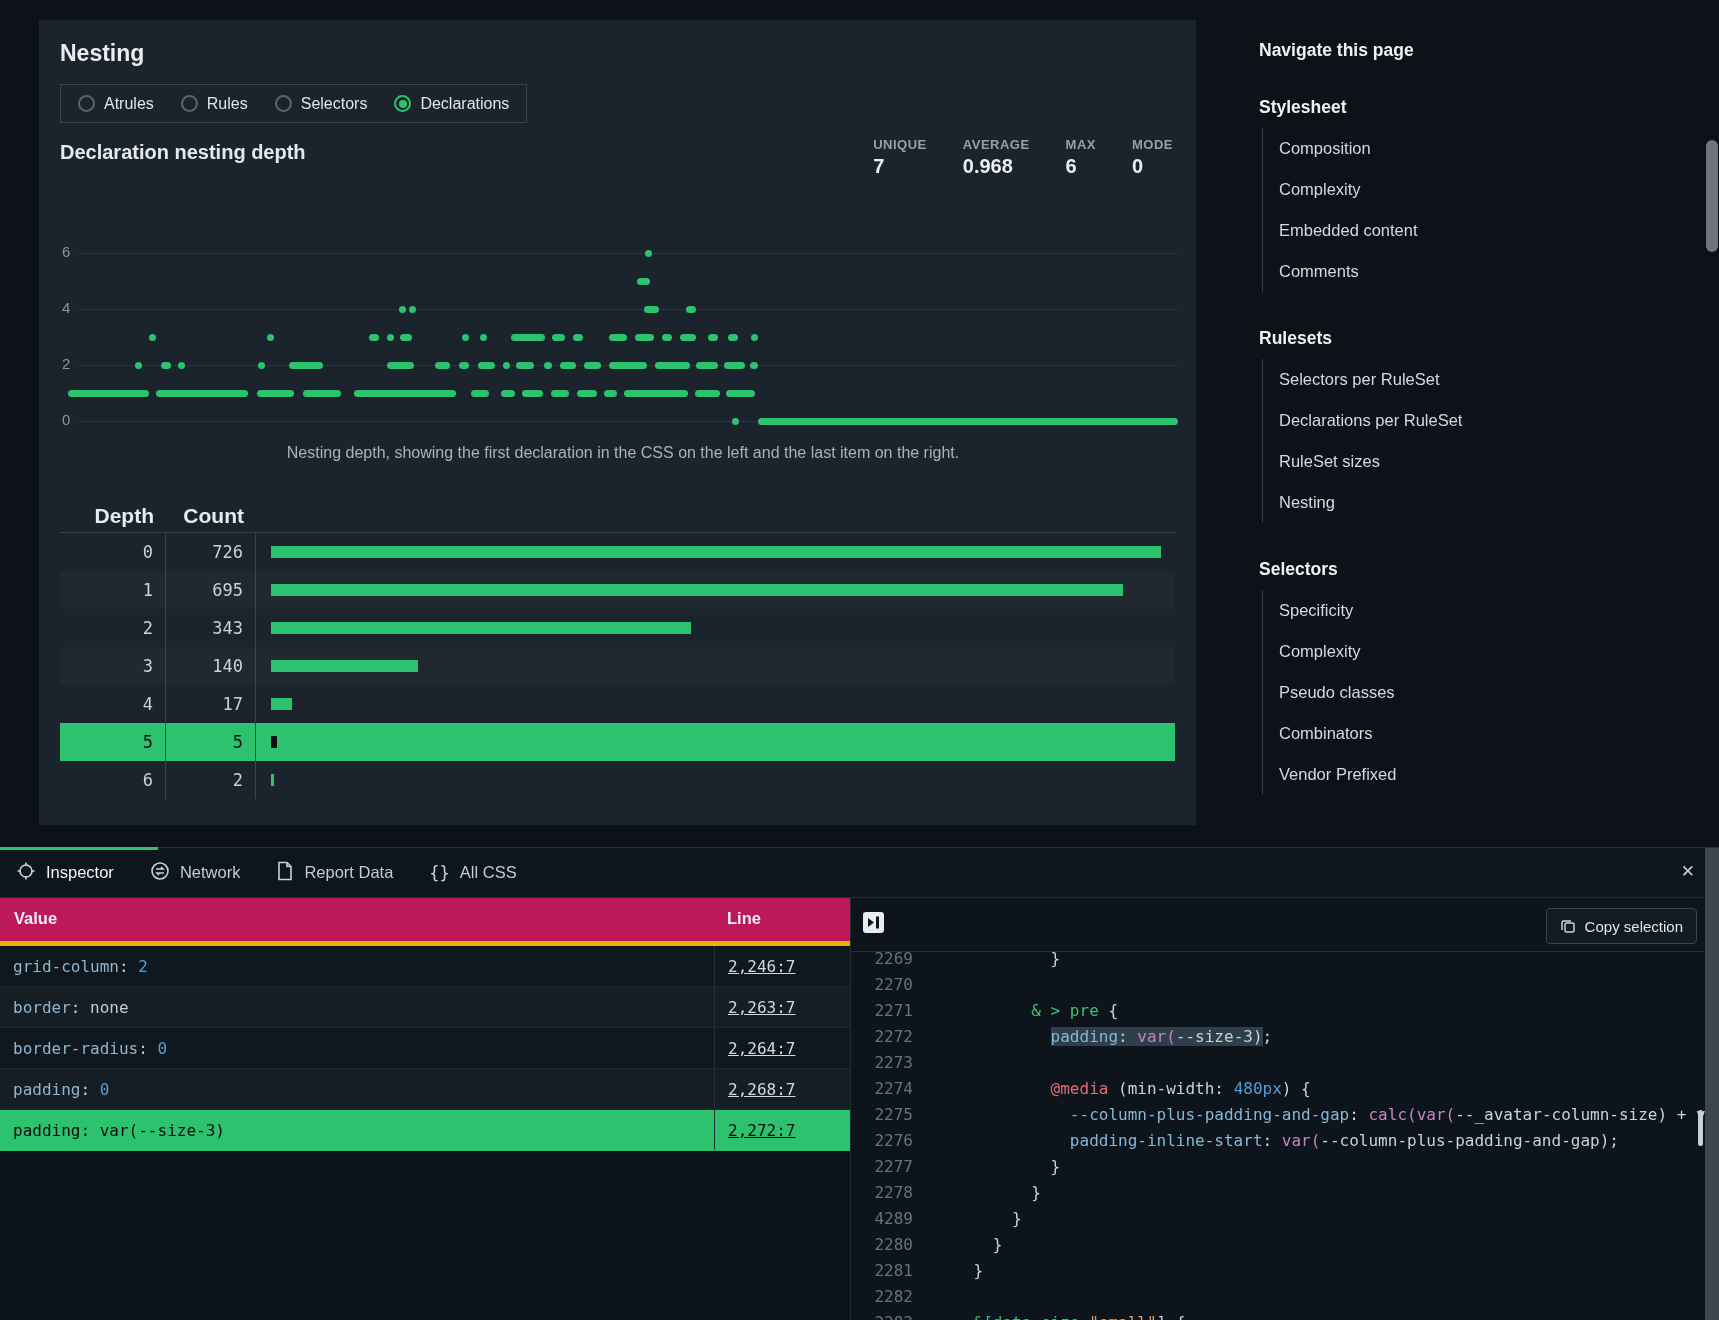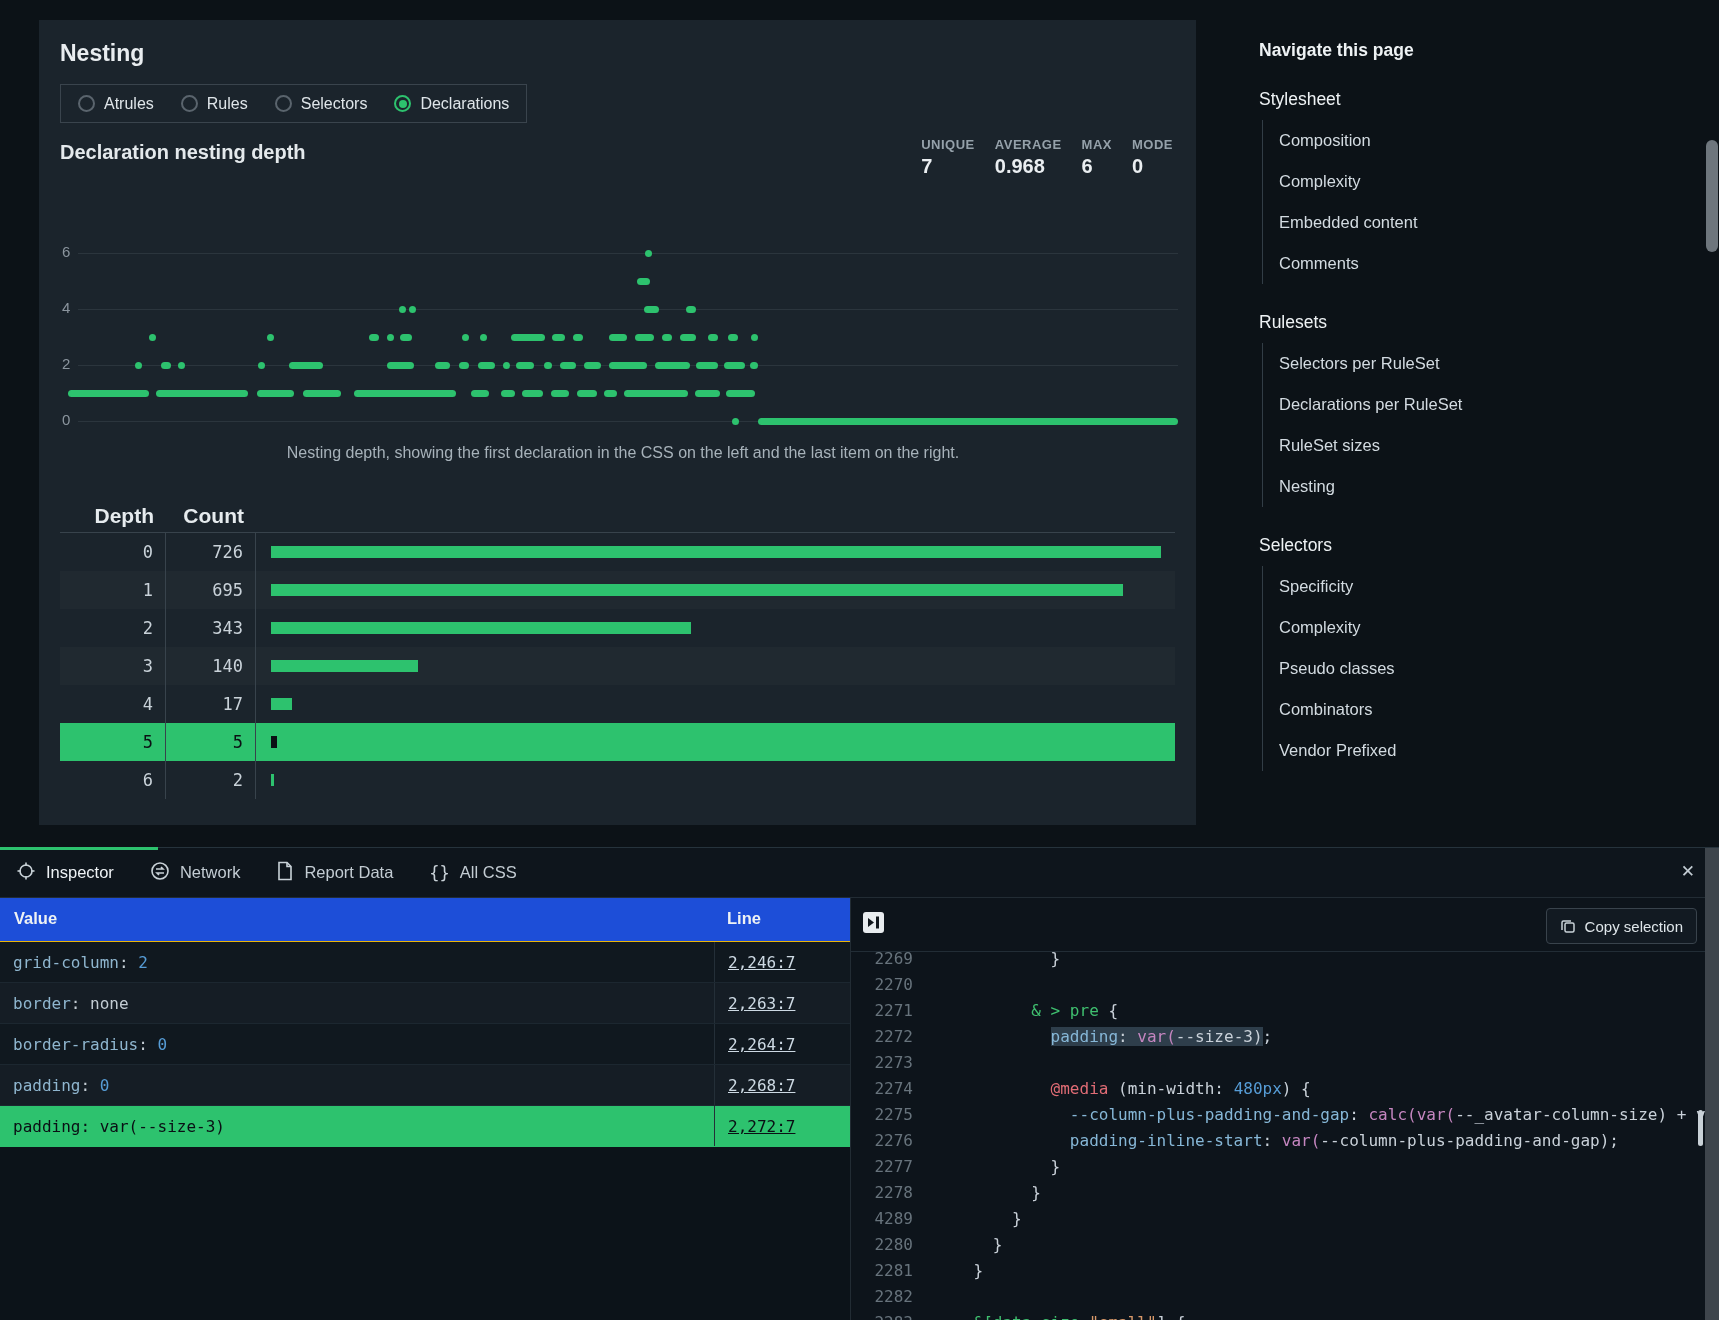--- a/index.html
+++ b/index.html
@@ -9,21 +9,21 @@
   
   .card{position:absolute;left:39px;top:20px;width:1157px;height:805px;background:#1b242c;}
   .card-title{position:absolute;left:21px;top:20px;font-size:23px;font-weight:600;color:#e9edf0}
   .radio-box{position:absolute;left:21px;top:64px;height:37px;display:flex;align-items:center;
              gap:27px;padding:0 17px;border:1px solid #3a444d;font-size:16px;color:#dfe5e9}
   .radio-item{display:flex;align-items:center;gap:9px;cursor:pointer}
   .rc{width:17px;height:17px;border-radius:50%;border:2px solid #5a646d;box-sizing:border-box;position:relative;flex:none}
   .rc.on{border-color:#2dc26e}
   .rc.on::after{content:"";position:absolute;left:2.5px;top:2.5px;width:8px;height:8px;border-radius:50%;background:#2dc26e}
   .section-title{position:absolute;left:21px;top:121px;font-size:20px;font-weight:600;color:#e4e9ec}
-  .stats{position:absolute;right:23px;top:117px;display:flex;gap:20px}
+  .stats{position:absolute;right:23px;top:117px;display:flex;gap:36px}
   .stat-label{font-size:13px;letter-spacing:.5px;color:#95a1aa;font-weight:600}
   .stat-value{font-size:20px;font-weight:700;color:#eaeef1;margin-top:3px}
 
   
   .plot{position:absolute;left:29px;top:223px;width:1110px;height:185px}
   .gridline{position:absolute;left:10px;right:0;height:1px;background:#2b353d}
   .tick{position:absolute;left:-6px;width:20px;font-size:15px;color:#8b959e}
   .dotrun{position:absolute;height:7px;border-radius:4px;background:#2dc26e}
   .chart-caption{position:absolute;left:29px;top:424px;width:1110px;text-align:center;
                  font-size:16px;color:#a7b2ba}
@@ -39,42 +39,42 @@
   .dt-row .c1,.dt-row .c2{text-align:right;padding-right:12px;border-right:1px solid #38434c;height:100%;
                           display:flex;align-items:center;justify-content:flex-end;box-sizing:border-box}
   .dt-row .c3{padding-left:15px;display:flex;align-items:center;height:100%}
   .dt-bar{height:12px;background:#2dc26e}
   .dt-row.hl{background:#2dc26e;color:#0b1014}
   .dt-row.hl .dt-bar{background:#0b1014}
 
   
   .sidebar{position:absolute;left:1259px;top:40px;width:430px}
   .nav-title{font-size:17.5px;font-weight:700;color:#eef2f4;margin:0 0 6px 0}
-  .nav-heading{font-size:17.5px;font-weight:400;color:#eef2f4;margin:28px 0 10px 0}
+  .nav-heading{font-size:17.5px;font-weight:700;color:#eef2f4;margin:36px 0 10px 0}
   .nav-group{border-left:1px solid #323d46;margin-left:3px;padding-left:16px;list-style:none;margin-top:0;margin-bottom:0}
   .nav-item{padding:11px 0;font-size:16.5px;color:#d3dbe1;cursor:pointer}
 
   
   .pg-thumb{position:absolute;right:1px;top:140px;width:12px;height:112px;border-radius:6px;background:#6e767d}
 
   
   .bpanel{position:absolute;left:0;right:0;top:847px;bottom:0;background:#0e151c;border-top:1px solid #26333c}
   .tab-indicator{position:absolute;left:0;top:-1px;width:158px;height:3px;background:#2dc26e}
   .tabbar{height:50px;display:flex;align-items:center;gap:36px;padding-left:16px;border-bottom:1px solid #222c34;box-sizing:border-box}
   .tab{display:flex;align-items:center;gap:10px;font-size:16.5px;color:#c3ccd3;cursor:pointer}
   .tab.active{color:#eef2f5}
   .tab svg{stroke:#c9d2d8;fill:none;stroke-width:1.6}
   .braces-glyph{font-family:"DejaVu Sans Mono",monospace;font-size:17px;color:#c9d2d8}
   .close-btn{position:absolute;right:24px;top:13px;font-size:17px;color:#c3ccd3;cursor:pointer}
 
   .bbody{position:absolute;left:0;right:0;top:50px;bottom:0}
 
   
   .ltable{position:absolute;left:0;top:0;width:851px;bottom:0;background:#0c1319;border-right:1px solid #222c34;box-sizing:border-box}
-  .lt-header{position:relative;height:43px;background:#1d4ed8;border-bottom:1px solid #eab308}
+  .lt-header{position:relative;height:43px;background:#be185d;border-bottom:5px solid #eab308}
   .lt-h-value{position:absolute;left:14px;top:11px;font-size:16.5px;font-weight:700;color:#eef2f4}
   .lt-h-line{position:absolute;left:727px;top:11px;font-size:16.5px;font-weight:700;color:#eef2f4;cursor:pointer}
   .lt-row{display:grid;grid-template-columns:1fr 136px;height:40px;align-items:center;
           font-family:"DejaVu Sans Mono",monospace;font-size:16px;border-bottom:1px solid #1c2730}
   .lt-row:nth-child(odd){background:#10181f}
   .lt-row:nth-child(even){background:#151d25}
   .lt-val{padding-left:13px;color:#c3ccd3}
   .lt-prop{color:#8fb6cf}
   .v-num{color:#569cd6}
   .v-kw{color:#c3ccd3}

